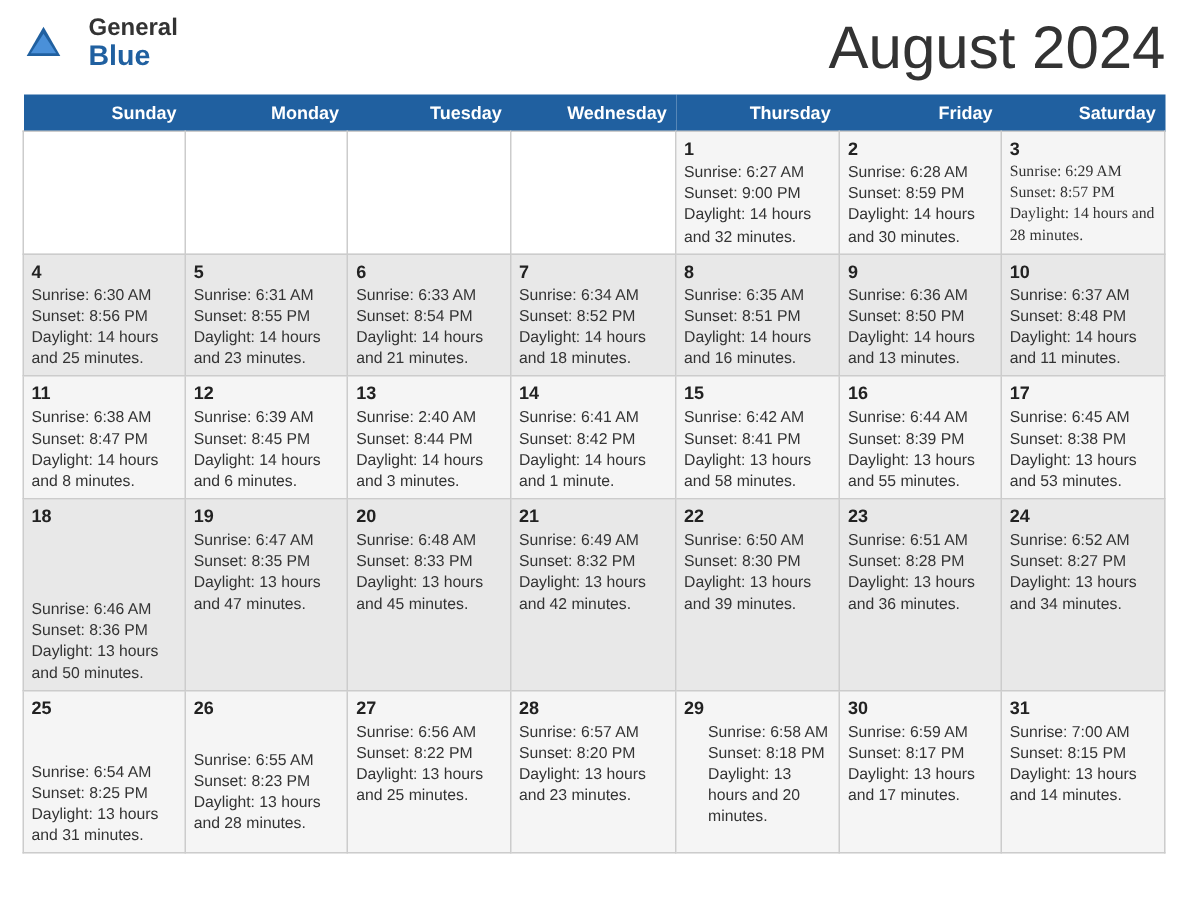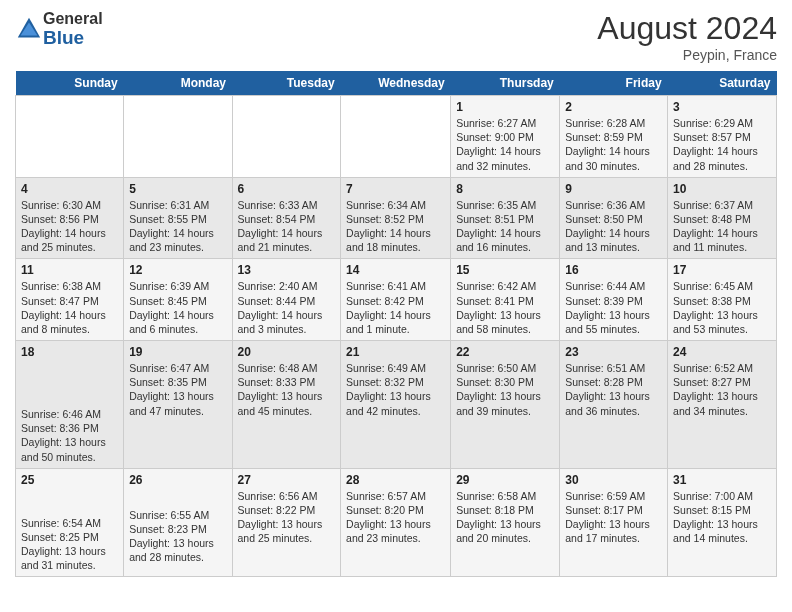--- a/index.html
+++ b/index.html
@@ -12,21 +12,21 @@
     }
     .header {
       display: flex;
       justify-content: space-between;
       align-items: flex-start;
       margin-bottom: 8px;
     }
     .logo {
       display: flex;
       align-items: center;
-      gap: 0;
+      gap: 16px;
     }
     .logo-text {
       display: flex;
       flex-direction: column;
       line-height: 1.1;
     }
     .logo-general {
       font-size: 16px;
       font-weight: bold;
       color: #333;
@@ -37,21 +37,21 @@
       color: #2060a0;
     }
     .logo-icon {
       width: 28px;
       height: 28px;
     }
     .title-block {
       text-align: right;
     }
     .month-title {
-      font-size: 32px;
+      font-size: 40px;
       font-weight: 300;
       color: #333;
     }
     .location {
       font-size: 14px;
       color: #555;
     }
     table {
       width: 100%;
       border-collapse: collapse;
@@ -102,21 +102,20 @@
       <polygon points="15,3 27,24 3,24" fill="#2060a0"></polygon>
       <polygon points="15,8 24,22 6,22" fill="#4a90d9"></polygon>
     </svg>
     <div class="logo-text">
       <span class="logo-general">General</span>
       <span class="logo-blue">Blue</span>
     </div>
   </div>
   <div class="title-block">
     <div class="month-title">August 2024</div>
-    <div class="location">Peypin, France</div>
   </div>
 </div>
 
 <table>
   <thead>
     <tr>
     <th>Sunday</th>
         <th>Monday</th>
         <th>Tuesday</th>
         <th>Wednesday</th>
@@ -138,21 +137,21 @@
 Daylight: 14 hours and 32 minutes.</div>
         </td>
         <td>
           <div class="day-num">2</div>
           <div class="day-detail" style="white-space: pre-line;">Sunrise: 6:28 AM
 Sunset: 8:59 PM
 Daylight: 14 hours and 30 minutes.</div>
         </td>
         <td>
           <div class="day-num">3</div>
-          <div class="day-detail" style="white-space: pre-line;">Sunrise: 6:29 AM
+          <div class="day-detail" style="white-space: pre-line; font-family: Liberation Serif, serif;">Sunrise: 6:29 AM
 Sunset: 8:57 PM
 Daylight: 14 hours and 28 minutes.</div>
         </td>
       </tr>
       <tr>
         <td>
           <div class="day-num">4</div>
           <div class="day-detail" style="white-space: pre-line;">Sunrise: 6:30 AM
 Sunset: 8:56 PM
 Daylight: 14 hours and 25 minutes.</div>
@@ -302,21 +301,21 @@
 Daylight: 13 hours and 25 minutes.</div>
         </td>
         <td>
           <div class="day-num">28</div>
           <div class="day-detail" style="white-space: pre-line;">Sunrise: 6:57 AM
 Sunset: 8:20 PM
 Daylight: 13 hours and 23 minutes.</div>
         </td>
         <td>
           <div class="day-num">29</div>
-          <div class="day-detail" style="white-space: pre-line;">Sunrise: 6:58 AM
+          <div class="day-detail" style="white-space: pre-line; margin-left: 16px;">Sunrise: 6:58 AM
 Sunset: 8:18 PM
 Daylight: 13 hours and 20 minutes.</div>
         </td>
         <td>
           <div class="day-num">30</div>
           <div class="day-detail" style="white-space: pre-line;">Sunrise: 6:59 AM
 Sunset: 8:17 PM
 Daylight: 13 hours and 17 minutes.</div>
         </td>
         <td>

